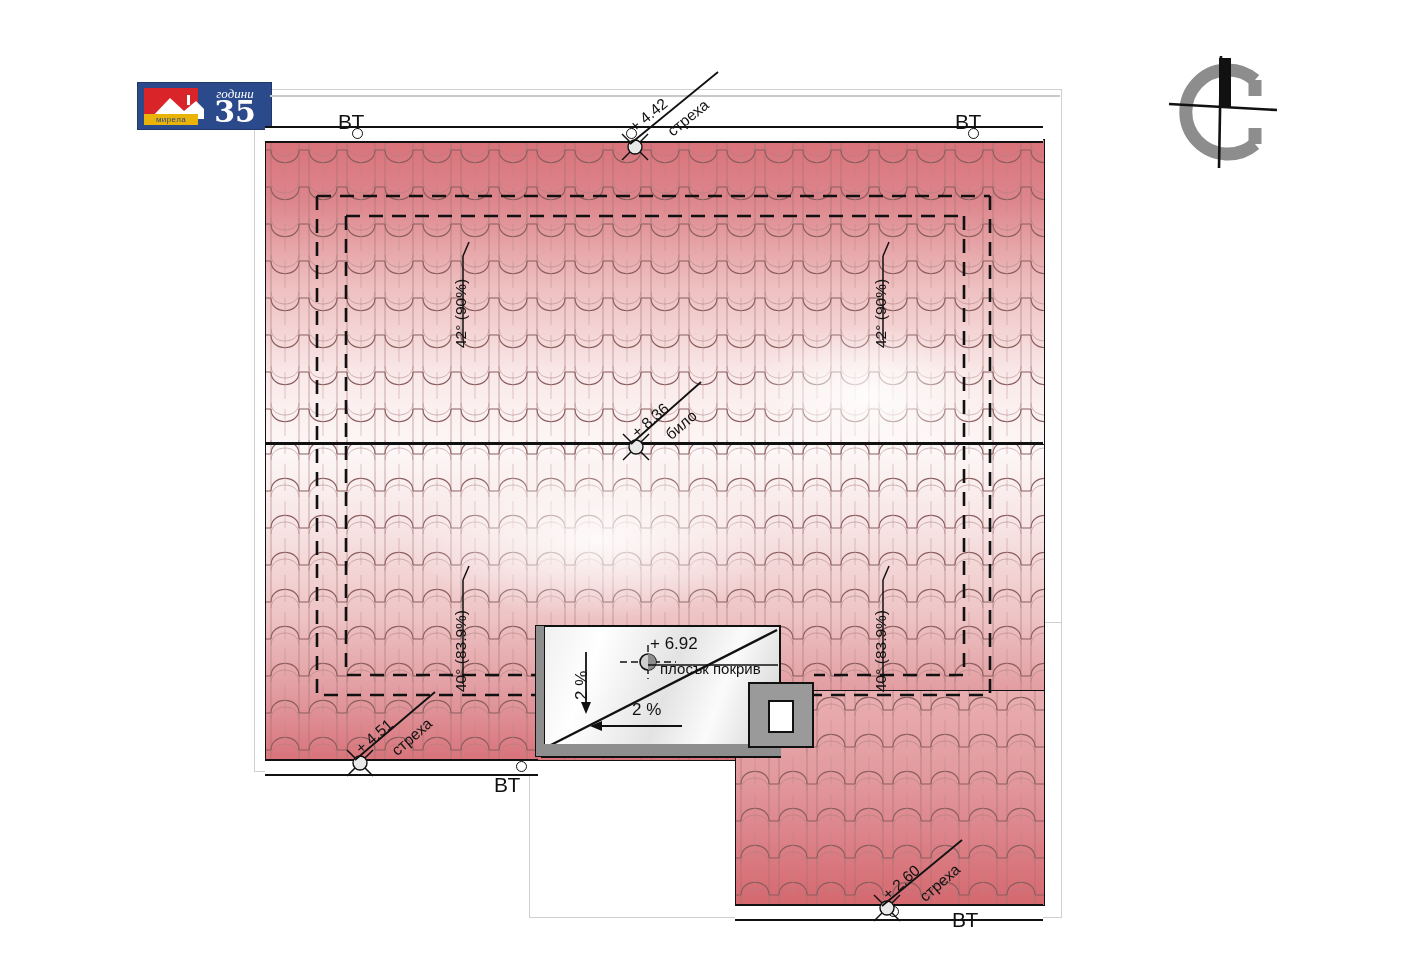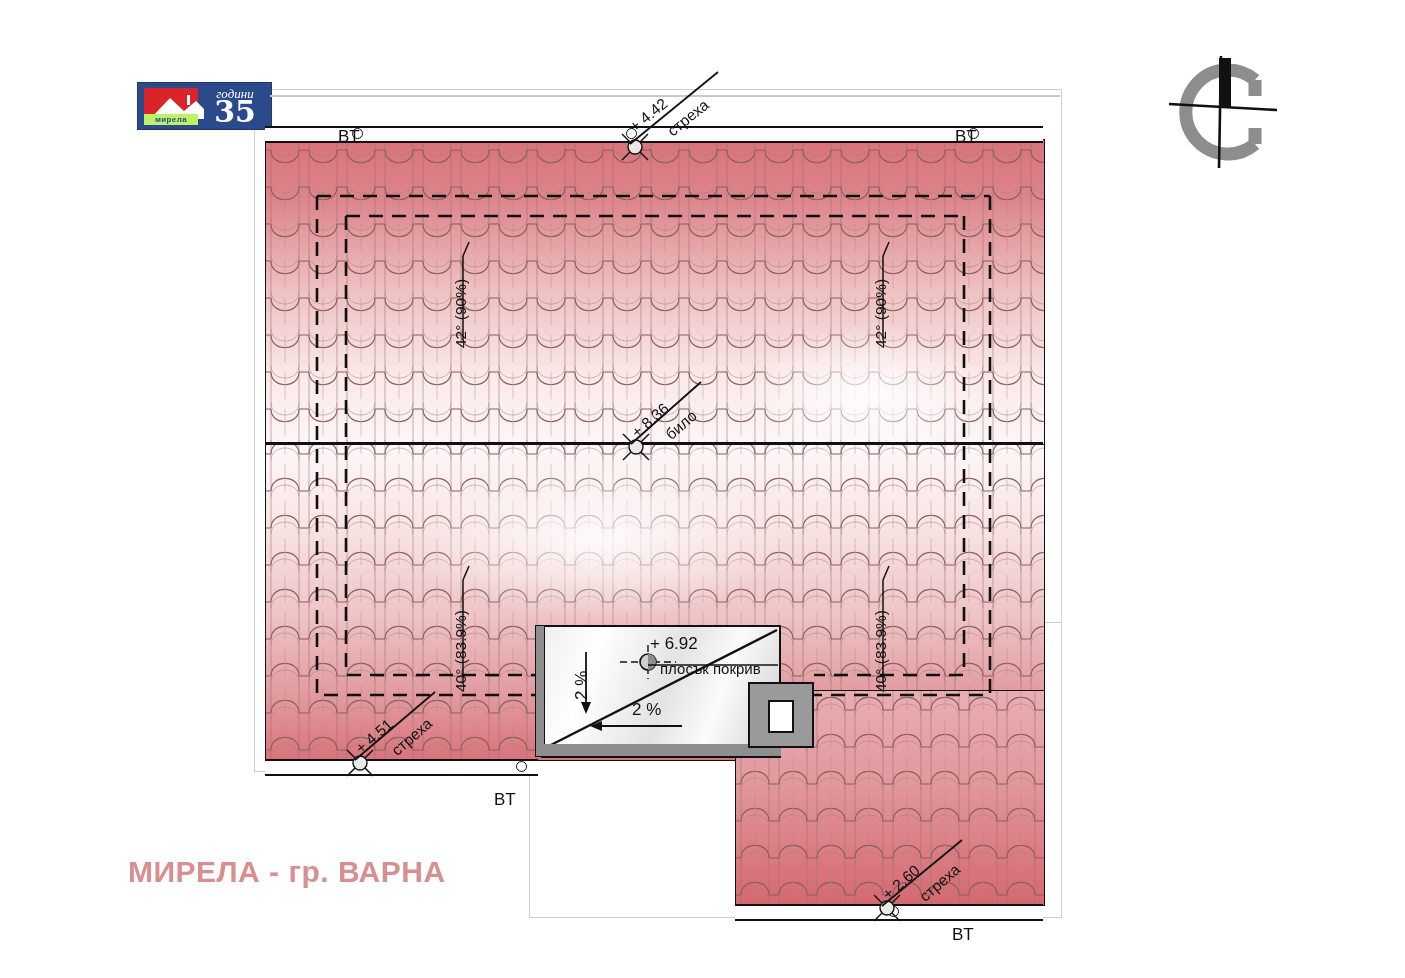--- a/index.html
+++ b/index.html
@@ -6,22 +6,22 @@
   body{width:1405px;height:978px;position:relative;overflow:hidden;
        font-family:"Liberation Sans", sans-serif;}
 
   .stage{position:absolute;left:0;top:0;width:1405px;height:978px;}
 
   
   .logo{position:absolute;left:137px;top:82px;width:133px;height:46px;
         background:#2b4a8b;border:1px solid #20376a;overflow:hidden;}
   .logo-house{position:absolute;left:6px;top:5px;width:54px;height:26px;background:#d9242a;}
   .logo-roof{position:absolute;left:6px;top:5px;width:54px;height:26px;}
-  .logo-word{position:absolute;left:6px;top:31px;width:54px;height:11px;background:#bef264;
-             color:#2b4a8b;font-size:8px;font-weight:bold;text-align:center;line-height:11px;
+  .logo-word{position:absolute;left:6px;top:31px;width:54px;height:11px;background:#eab308;
+             color:#2b4a8b;font-size:8px;font-weight:normal;text-align:center;line-height:11px;
              letter-spacing:.4px;}
   .logo-years{position:absolute;left:64px;top:3px;width:66px;height:16px;color:#ffffff;
               font-family:Liberation Serif, serif;font-style:italic;font-size:13px;
               text-align:center;line-height:16px;}
   .logo-35{position:absolute;left:64px;top:13px;width:66px;height:32px;color:#ffffff;
            font-family:"DejaVu Serif",serif;font-weight:bold;font-size:30px;
            text-align:center;line-height:32px;}
   .logo-rule{position:absolute;left:270px;top:95px;width:790px;height:2px;background:#c9c9c9;}
 
   
@@ -51,21 +51,21 @@
   #gutter-top{left:265px;top:126px;width:778px;height:13px;}
   #gutter-bot{left:265px;top:759px;width:273px;height:13px;}
   #gutter-wing{left:735px;top:904px;width:308px;height:13px;}
   .dp{position:absolute;width:9px;height:9px;border-radius:50%;background:#fff;
       border:1.8px solid #111;}
 
   
   #ridge{position:absolute;left:265px;top:442px;width:778px;height:3.4px;background:#111;}
 
   
-  .bt{position:absolute;font-size:17px;color:#111;letter-spacing:1px;margin-top:17px;}
+  .bt{position:absolute;font-size:21px;color:#111;letter-spacing:1px;}
 
   
   .wallpath{position:absolute;left:254px;top:89px;width:806px;height:700px;overflow:visible;}
 
   
   #flatroof{position:absolute;left:541px;top:625px;width:236px;height:125px;
             border:2px solid #111;overflow:hidden;
             background:linear-gradient(110deg,#efefef 0%,#ffffff 22%,#e3e3e3 52%,#fbfbfb 72%,#cfcfcf 100%);}
   #flatroof-shadow{position:absolute;left:535px;top:630px;width:236px;height:125px;background:#9e9e9e;}
   #flat-diag{position:absolute;left:0;top:0;width:100%;height:100%;}
@@ -325,15 +325,14 @@
     <line x1="7" y1="122" x2="7" y2="18" stroke="#111" stroke-width="1.5"></line>
     <line x1="7" y1="18" x2="13" y2="4" stroke="#111" stroke-width="1.5"></line>
   </svg>
 
   <div class="rot-label" style="left:872px;top:692px;transform:rotate(-90deg)">40° (83.9%)</div>
   <svg class="leader" style="left:876px;top:562px;width:14px;height:122px" viewBox="0 0 14 122">
     <line x1="7" y1="122" x2="7" y2="18" stroke="#111" stroke-width="1.5"></line>
     <line x1="7" y1="18" x2="13" y2="4" stroke="#111" stroke-width="1.5"></line>
   </svg>
 
-  <div class="brand">МИРЕЛА - гр. ВАРНА</div>
 
 </div>
 
 </body></html>

